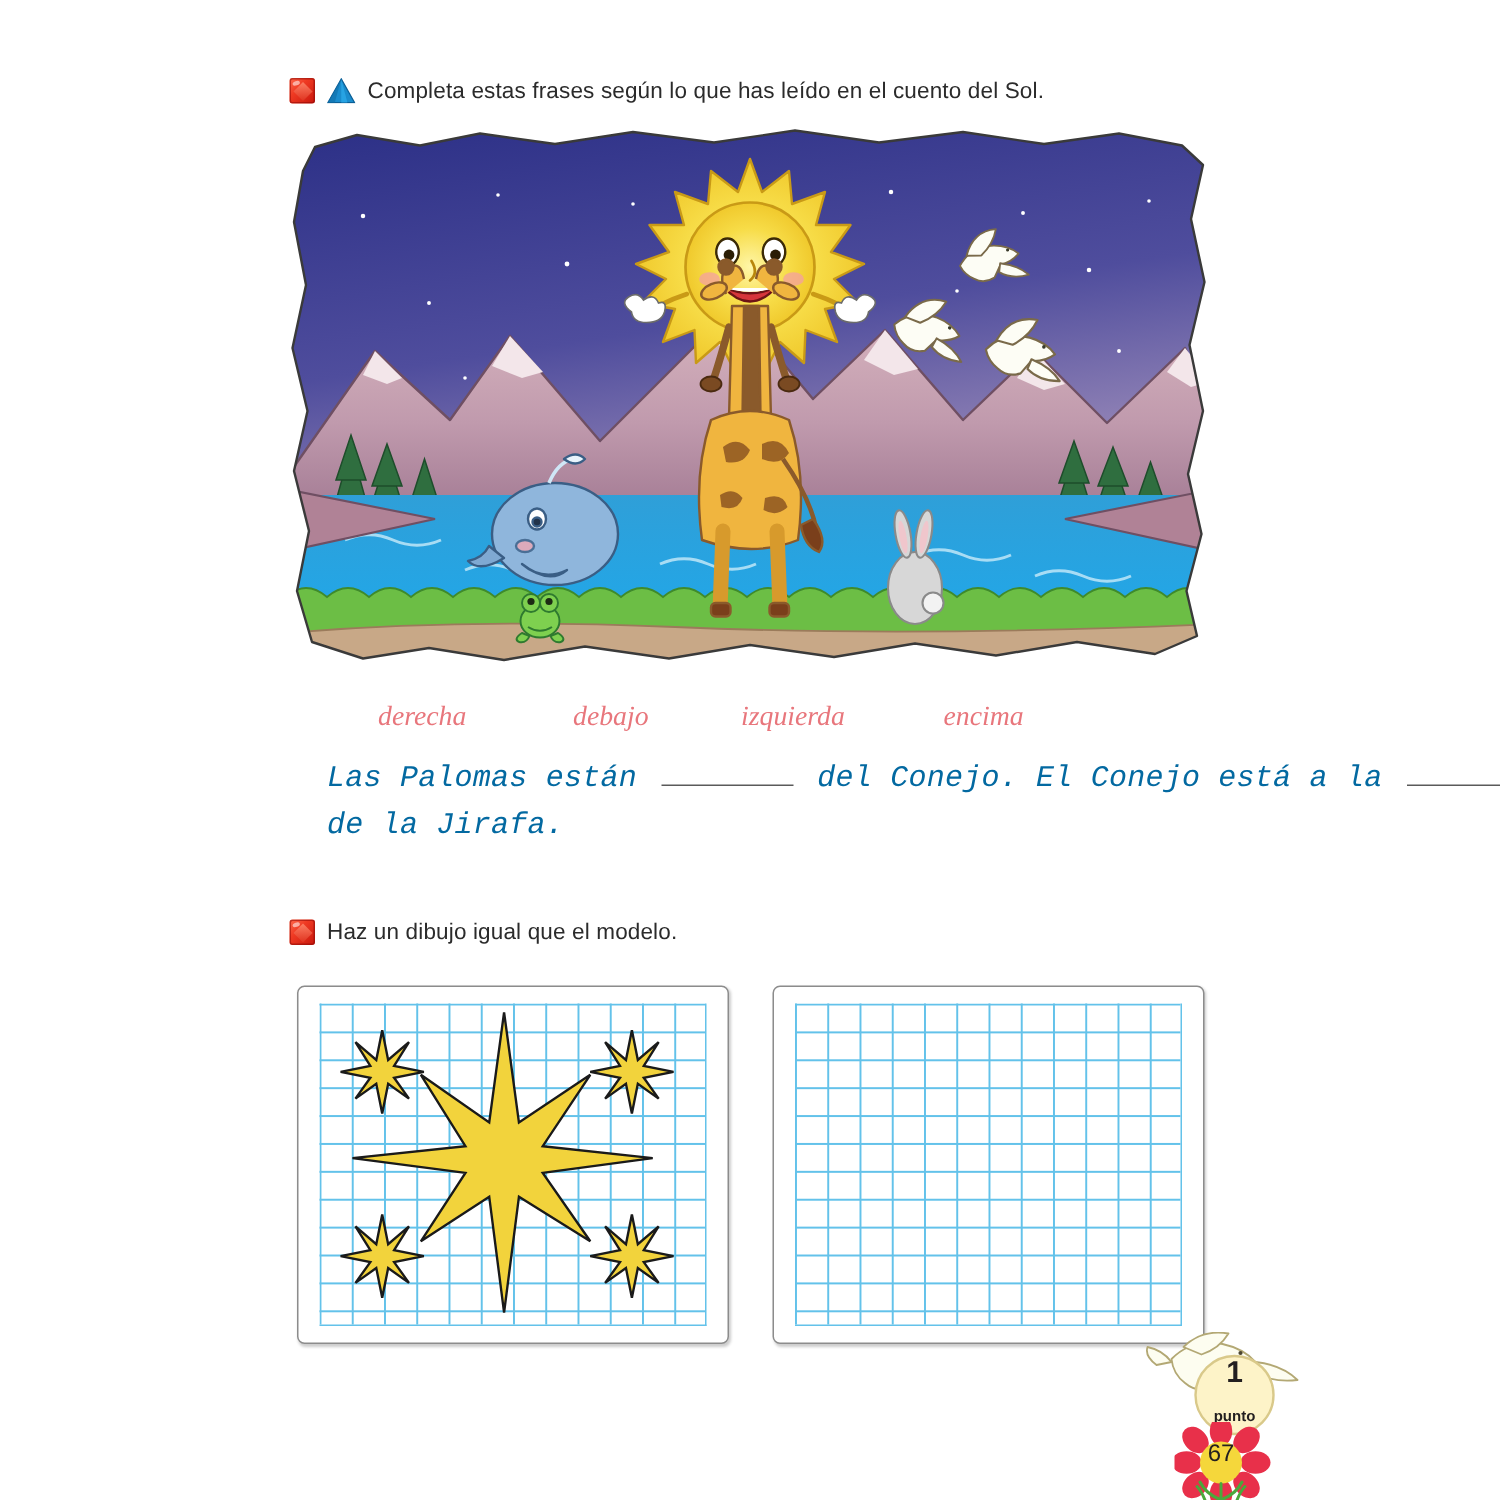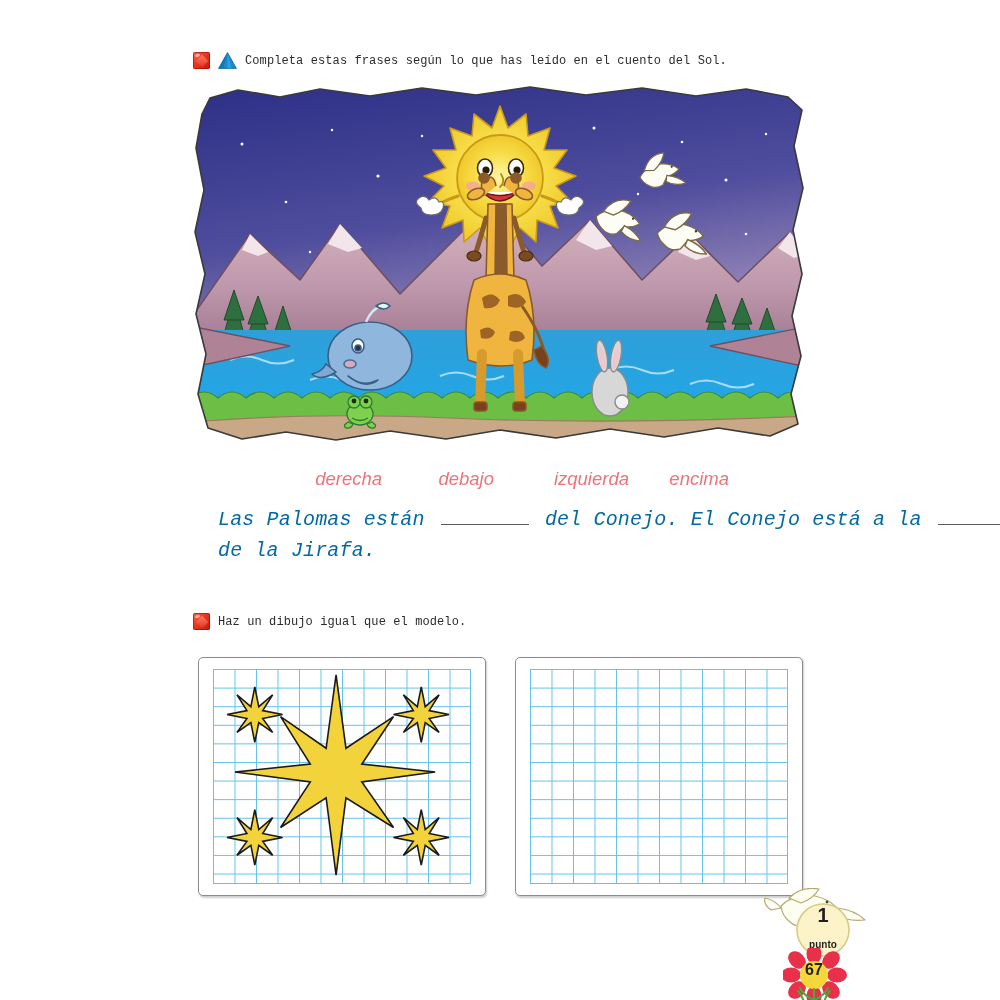--- a/index.html
+++ b/index.html
@@ -16,22 +16,22 @@
   }
 
   
   .instruction {
     position: absolute;
     display: flex;
     align-items: center;
     gap: 8px;
   }
   .instruction .text {
-    font-family: Liberation Mono, monospace;
-    font-size: 12px;
+    font-family: Liberation Sans, sans-serif;
+    font-size: 15px;
     color: #2b2b2b;
     letter-spacing: 0.1px;
     white-space: nowrap;
   }
 
   
   .gem-icon {
     width: 17px;
     height: 17px;
     position: relative;
@@ -82,26 +82,25 @@
 
   
   #word-bank {
     position: absolute;
     left: 252px;
     top: 468px;
     width: 520px;
     display: flex;
   }
   #word-bank .word {
-    font-family: Liberation Sans, sans-serif;
+    font-family: Liberation Serif, serif;
     font-style: italic;
     font-size: 18.5px;
     color: #e8767c;
     white-space: nowrap;
-    text-align: right;
   }
   #word-bank .w0 { width: 130px; }
   #word-bank .w1 { width: 112px; }
   #word-bank .w2 { width: 135px; }
   #word-bank .w3 { width: 100px; }
 
   
   #cloze {
     position: absolute;
     left: 218px;
@@ -198,21 +197,21 @@
   }
   #page-flower svg { display:block; width:100%; height:100%; }
   .page-num {
     position: absolute;
     left: 0;
     top: 14px;
     width: 62px;
     text-align: center;
     font-family: "Liberation Sans", sans-serif;
     font-size: 16px;
-    font-weight: 700;
+    font-weight: 400;
     color: #231f20;
     line-height: 1;
   }
 </style>
 </head>
 <body>
 
 <div class="instruction" id="instruction-1" style="left:193px; top:52px;">
   <span class="gem-icon">
     <span class="gem-body"></span>

